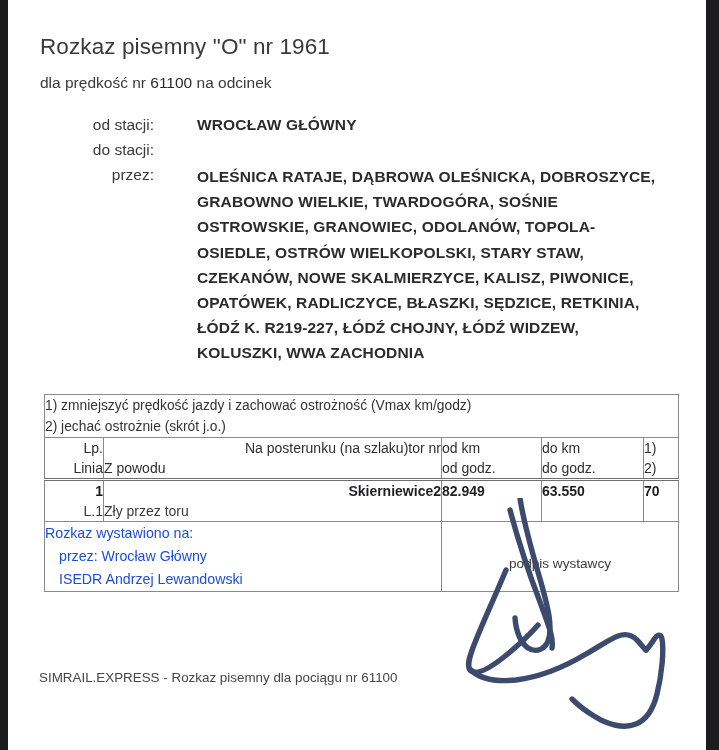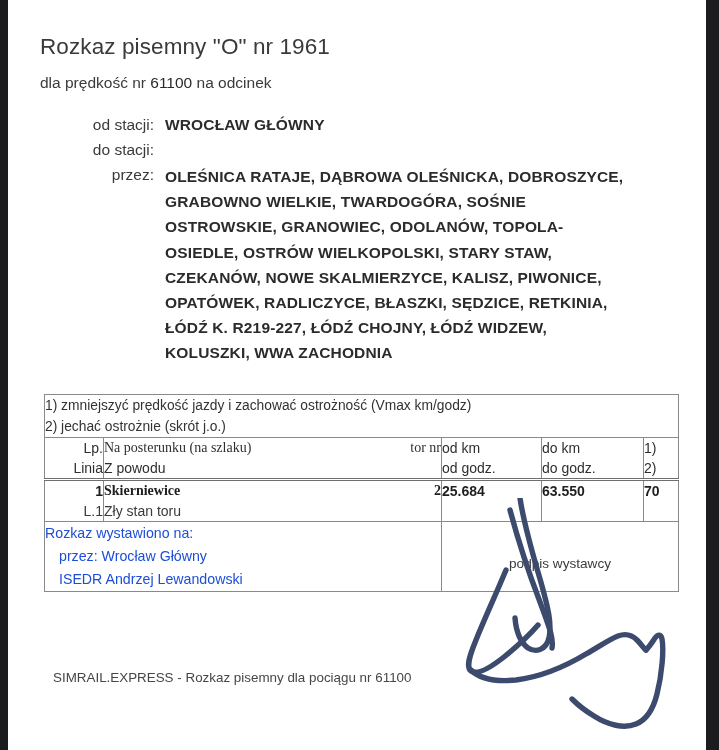--- a/index.html
+++ b/index.html
@@ -51,20 +51,21 @@
   .route {
     position: absolute;
     left: 32px;
     top: 114px;
     width: 640px;
   }
   .route-row {
     display: flex;
     align-items: flex-start;
     margin-bottom: 3px;
+    gap: 32px;
   }
   .route-label {
     width: 125px;
     flex: 0 0 125px;
     text-align: right;
     font-size: 15.5px;
     color: #3a3a3c;
     line-height: 22px;
     padding-right: 11px;
     box-sizing: border-box;
@@ -126,23 +127,22 @@
   }
   .hdr-note,
   .row-note {
     padding: 5px 8px 5px 9px;
     line-height: 20px;
     white-space: nowrap;
   }
 
   .main-line {
     display: flex;
-    justify-content: space-between;
+    justify-content: flex-end;
     align-items: baseline;
-    font-family: Liberation Serif, serif;
   }
   .line2 {
     color: #3a3a3c;
   }
 
   tr.data-row td {
     border-top: 3px double #6e6e71;
   }
   tr.data-row .bold {
     font-weight: bold;
@@ -179,21 +179,21 @@
     top: 498px;
     width: 250px;
     height: 235px;
     pointer-events: none;
     z-index: 5;
   }
 
   
   .caption {
     position: absolute;
-    left: 45px;
+    left: 31px;
     top: 670px;
     font-size: 13.4px;
     color: #46464a;
     white-space: nowrap;
   }
 </style>
 </head>
 <body>
 
 <div id="page">
@@ -259,24 +259,24 @@
       <tr class="data-row">
         <td class="row-lp">
           <div class="bold">1</div>
           <div class="line2">L.1</div>
         </td>
         <td class="row-main">
           <div class="main-line">
             <span class="bold">Skierniewice</span>
             <span class="bold">2</span>
           </div>
-          <div class="line2">Zły stan toru</div>
+          <div class="line2">Zły przez toru</div>
         </td>
         <td class="row-km">
-          <div class="bold">25.684</div>
+          <div class="bold">82.949</div>
           <div class="line2">&nbsp;</div>
         </td>
         <td class="row-km">
           <div class="bold">63.550</div>
           <div class="line2">&nbsp;</div>
         </td>
         <td class="row-note">
           <div class="bold">70</div>
           <div class="line2">&nbsp;</div>
         </td>

